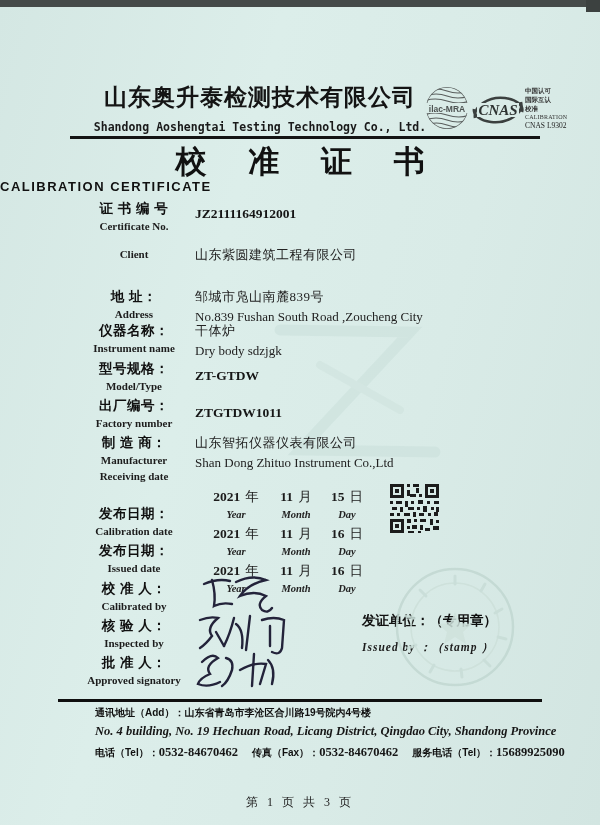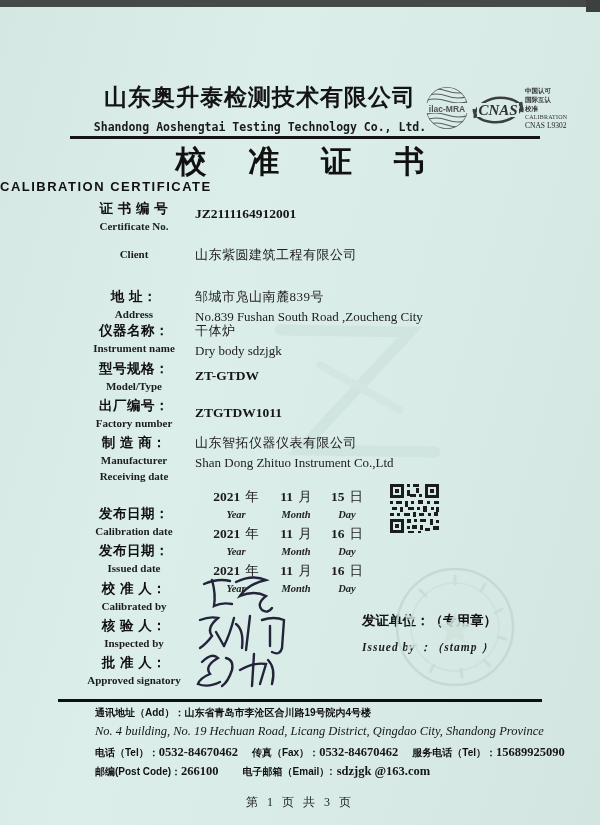--- a/index.html
+++ b/index.html
@@ -51,21 +51,21 @@
 
   .sig{position:absolute;}
   .qr{position:absolute;left:388px;top:482px;}
   .seal{position:absolute;left:392px;top:564px;opacity:.85;}
   .watermark{position:absolute;left:250px;top:310px;opacity:.5;}
 
   
   .footer-rule{position:absolute;top:699px;left:58px;width:484px;height:3px;background:#0f0f0f;}
   .f-line{position:absolute;left:95px;white-space:nowrap;}
   .f-cn{font-family:"Liberation Sans",sans-serif;font-weight:bold;font-size:10px;color:#111;}
-  .f-en{font-style:italic;font-weight:normal;font-size:12.5px;color:#161616;}
+  .f-en{font-style:italic;font-weight:bold;font-size:12.5px;color:#161616;}
   .f-num{font-weight:bold;font-size:12.5px;color:#161616;}
   .gap{display:inline-block;width:10px;}
   .page-info{position:absolute;top:794px;left:0;width:600px;text-align:center;font-size:12px;letter-spacing:3px;color:#222;}
 </style>
 </head>
 <body>
 
 <div class="page">
   <div class="scan-edge-top"></div>
   <div class="scan-corner"></div>
@@ -377,18 +377,14 @@
   </svg>
 
   <div class="footer-rule"></div>
   <div class="f-line f-cn" style="top:706px">通讯地址（Add）：山东省青岛市李沧区合川路19号院内4号楼</div>
   <div class="f-line f-en" style="top:724px">No. 4 building, No. 19 Hechuan Road, Licang District, Qingdao City, Shandong Province</div>
   <div class="f-line" style="top:742px">
     <span class="f-cn">电话（Tel）：</span><span class="f-num">0532-84670462</span><span class="gap"></span>
     <span class="f-cn">传真（Fax）：</span><span class="f-num">0532-84670462</span><span class="gap"></span>
     <span class="f-cn">服务电话（Tel）：</span><span class="f-num">15689925090</span>
   </div>
-  <div class="f-line" style="top:761px">
-    <span class="f-cn">邮编(Post Code)：</span><span class="f-num">266100</span><span class="gap"></span><span class="gap"></span>
-    <span class="f-cn">电子邮箱（Email）:</span> <span class="f-num">sdzjgk @163.com</span>
-  </div>
   <div class="page-info">第 1 页  共 3 页</div>
 </div>
 
 </body></html>

